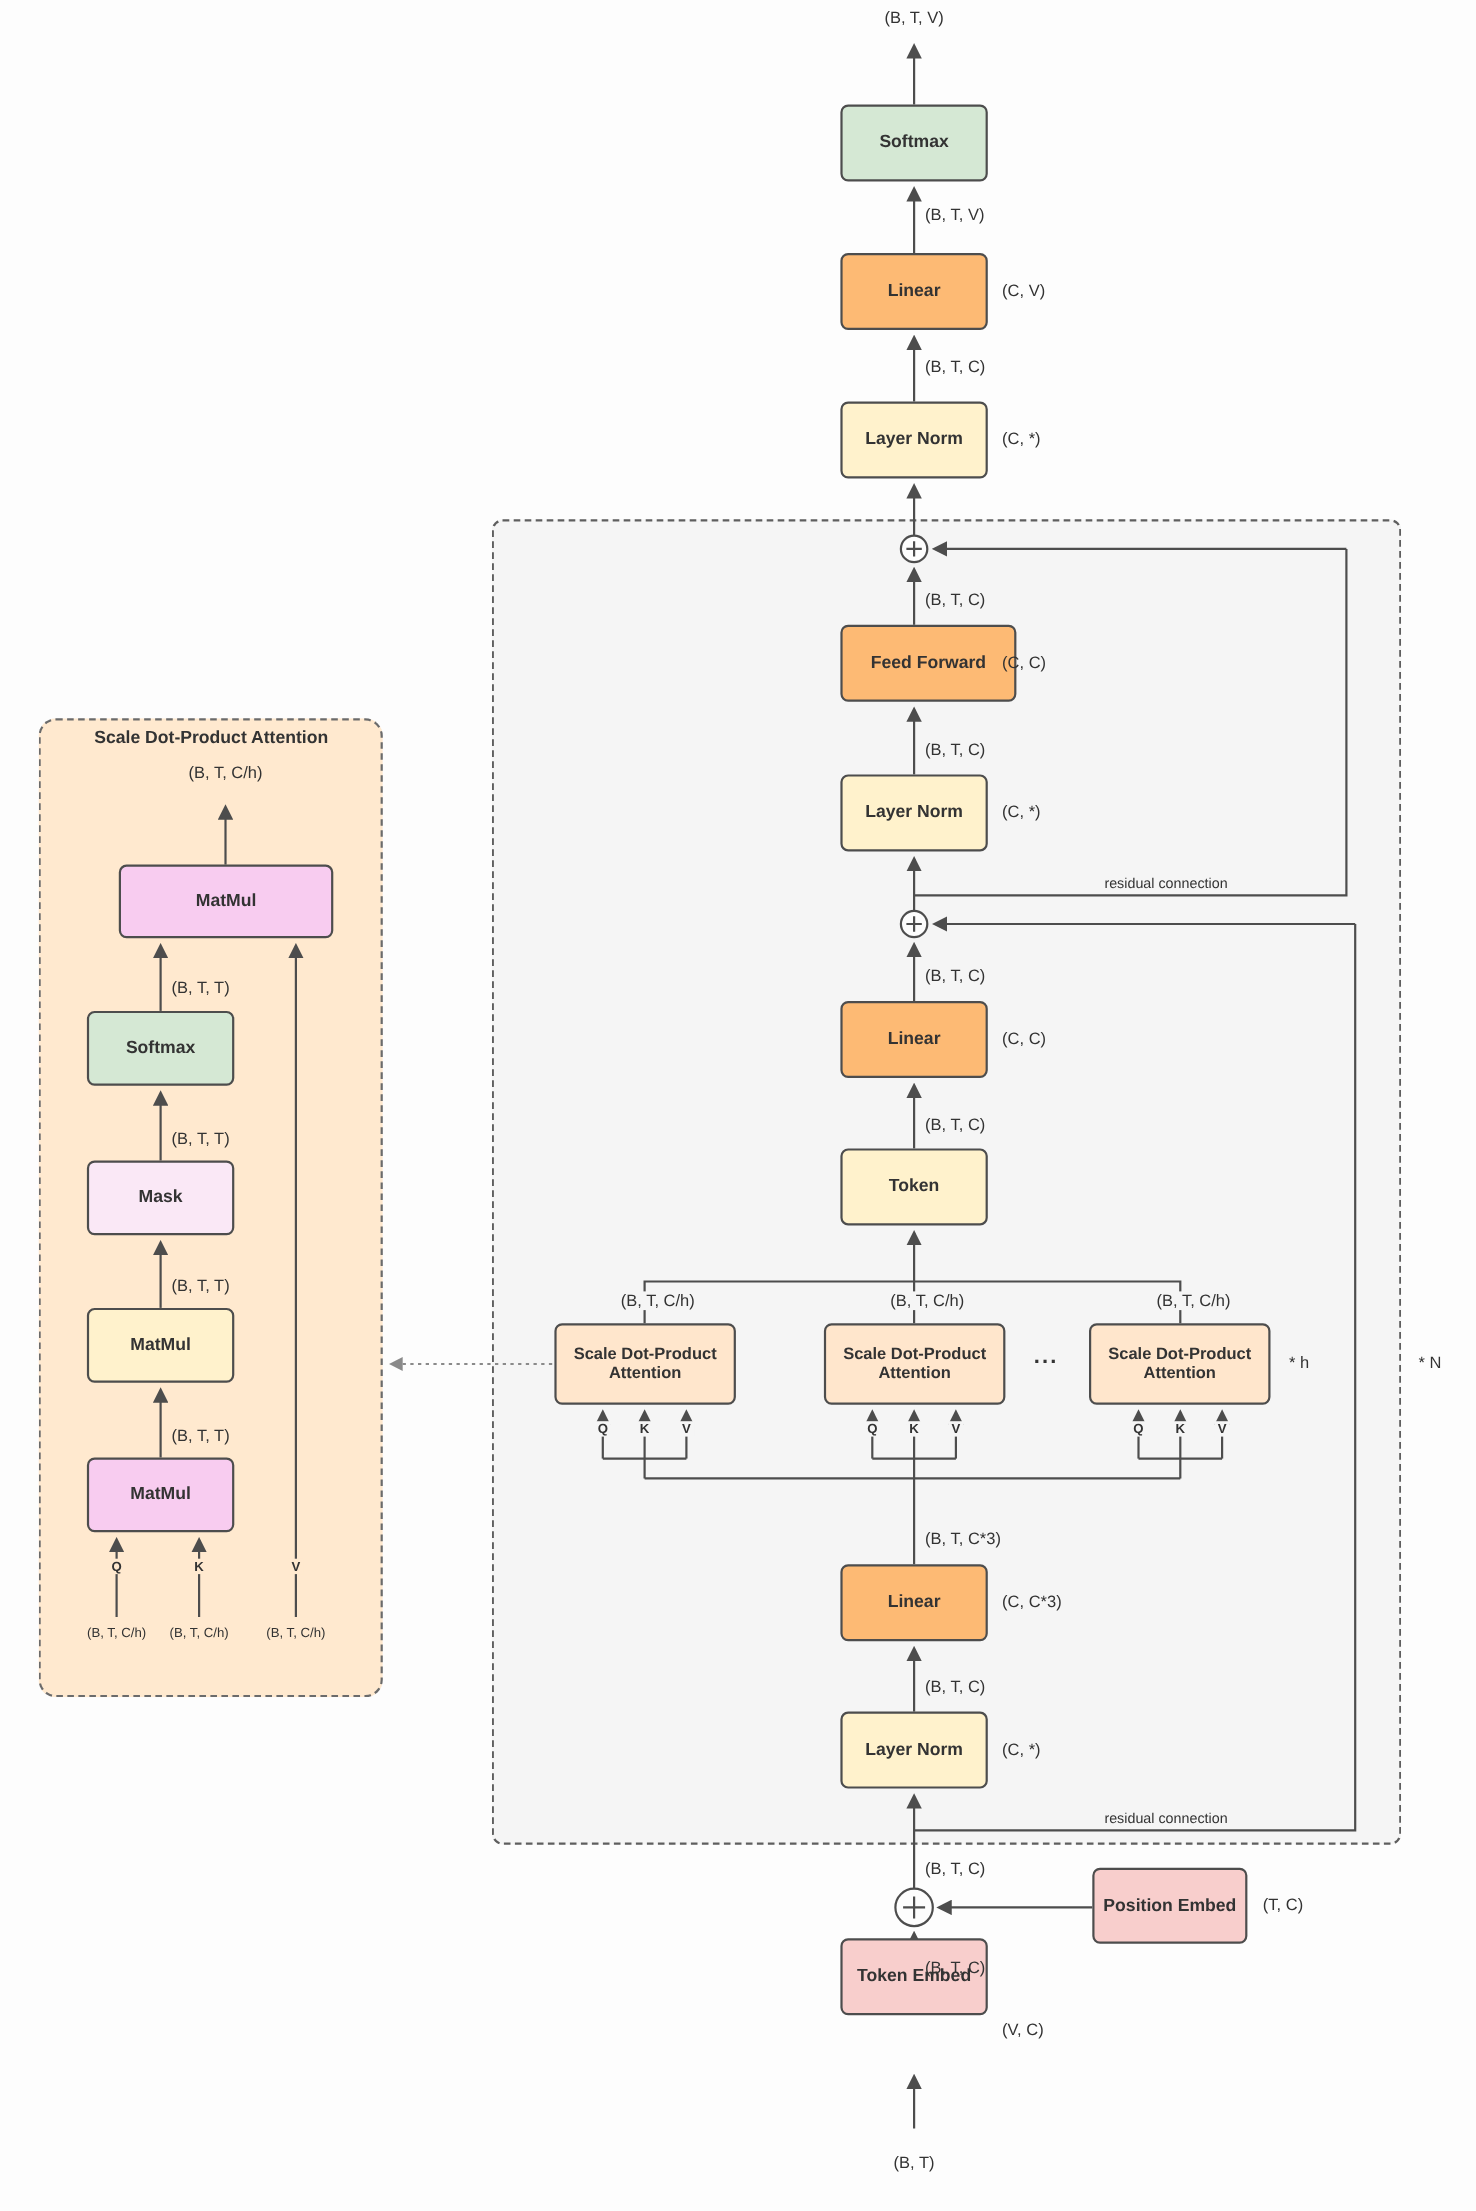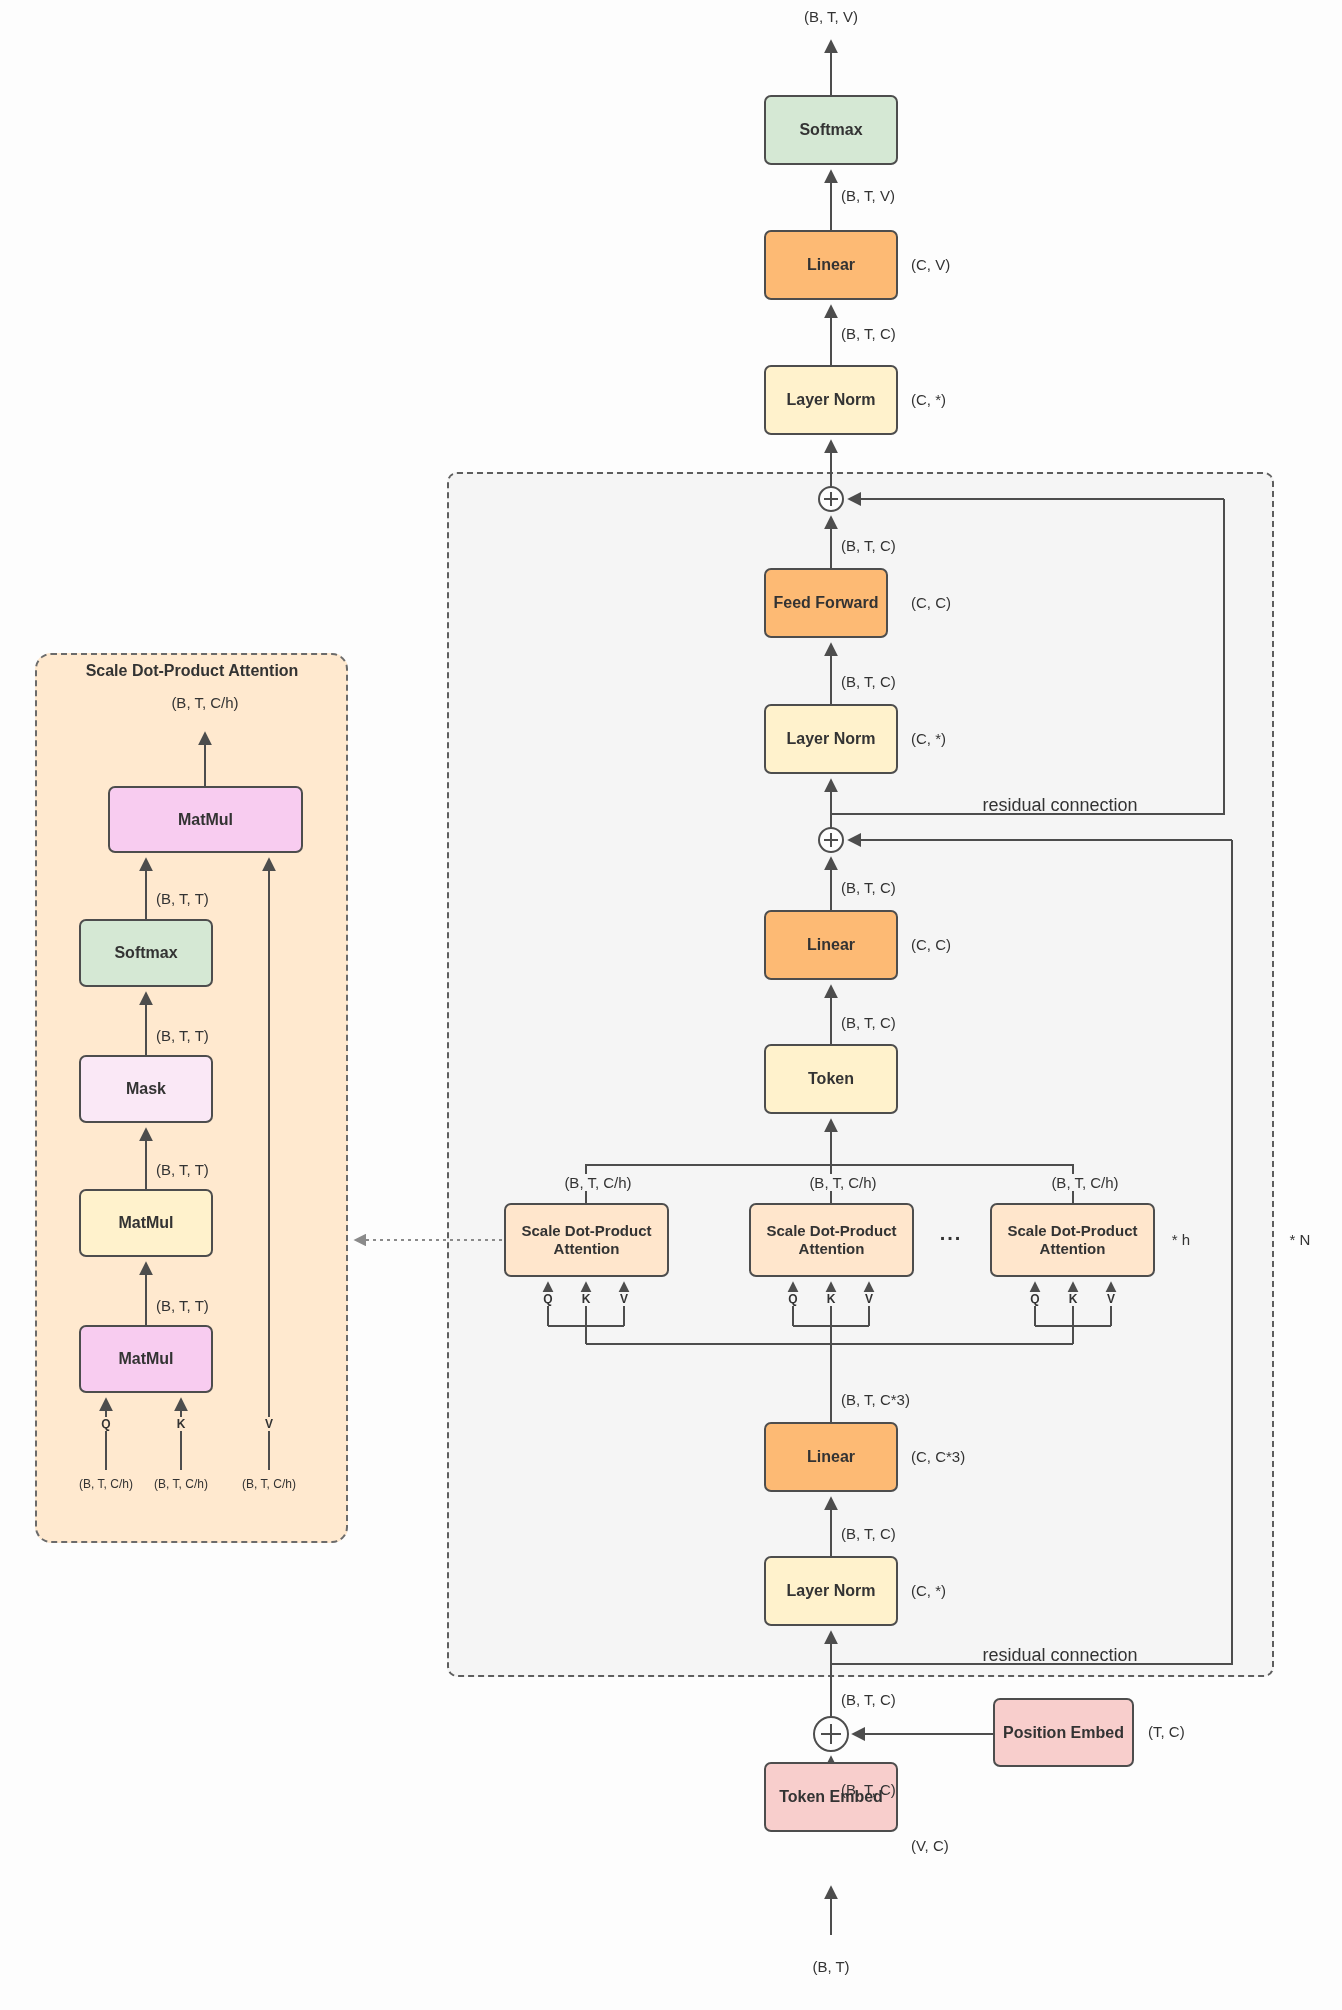--- a/index.html
+++ b/index.html
@@ -11,21 +11,21 @@
   svg.wires{position:absolute;left:0;top:0}
   .box{position:absolute;border:2px solid #4d4d4d;border-radius:7px;display:flex;align-items:center;justify-content:center;
        text-align:center;font-weight:bold;font-size:16px;line-height:1.2;color:#333}
   .att{font-size:15px;padding:0 8px}
   .green{background:#d5e8d4}.blue{background:#fdba74}.yellow{background:#fff2cc}
   .pink{background:#f8cecc}.tan{background:#ffe6cc}.mag{background:#f8ccf0}.lav{background:#fae8f6}
   .lbl{position:absolute;font-size:15px;color:#333;white-space:nowrap}
   .c{transform:translateX(-50%)}
   .small{font-size:12px;font-weight:bold}
   .tiny{font-size:12px}
-  .res{font-size:18px}
+  .res{font-size:13px}
   .title{font-size:16px;font-weight:bold}
   .dots{font-size:20px;font-weight:bold;letter-spacing:2px}
   .bgg{background:#f5f5f5;padding:0 3px}
   .bgp{background:#ffe9cf;padding:0 3px}
 </style>
 </head>
 <body>
 
 <div id="canvas">
 
@@ -98,21 +98,21 @@
       <circle cx="831" cy="840" r="12" fill="#fdfdfd"></circle>
       <path d="M824,840 L838,840 M831,833 L831,847" fill="none"></path>
       <circle cx="831" cy="1734" r="17" fill="#fdfdfd"></circle>
       <path d="M821,1734 L841,1734 M831,1724 L831,1744" fill="none"></path>
     </g>
   </svg>
 
   <div class="box green" style="left:764px;top:95px;width:134px;height:70px">Softmax</div>
   <div class="box blue" style="left:764px;top:230px;width:134px;height:70px">Linear</div>
   <div class="box yellow" style="left:764px;top:365px;width:134px;height:70px">Layer Norm</div>
-  <div class="box blue" style="left:764px;top:568px;width:124px;height:70px">Feed Forward</div>
+  <div class="box blue" style="left:764px;top:568px;width:160px;height:70px">Feed Forward</div>
   <div class="box yellow" style="left:764px;top:704px;width:134px;height:70px">Layer Norm</div>
   <div class="box blue" style="left:764px;top:910px;width:134px;height:70px">Linear</div>
   <div class="box yellow" style="left:764px;top:1044px;width:134px;height:70px">Token</div>
   <div class="box tan att" style="left:504px;top:1203px;width:165px;height:74px">Scale Dot-Product Attention</div>
   <div class="box tan att" style="left:749px;top:1203px;width:165px;height:74px">Scale Dot-Product Attention</div>
   <div class="box tan att" style="left:990px;top:1203px;width:165px;height:74px">Scale Dot-Product Attention</div>
   <div class="box blue" style="left:764px;top:1422px;width:134px;height:70px">Linear</div>
   <div class="box yellow" style="left:764px;top:1556px;width:134px;height:70px">Layer Norm</div>
   <div class="box pink" style="left:993px;top:1698px;width:141px;height:69px">Position Embed</div>
   <div class="box pink" style="left:764px;top:1762px;width:134px;height:70px">Token Embed</div>

